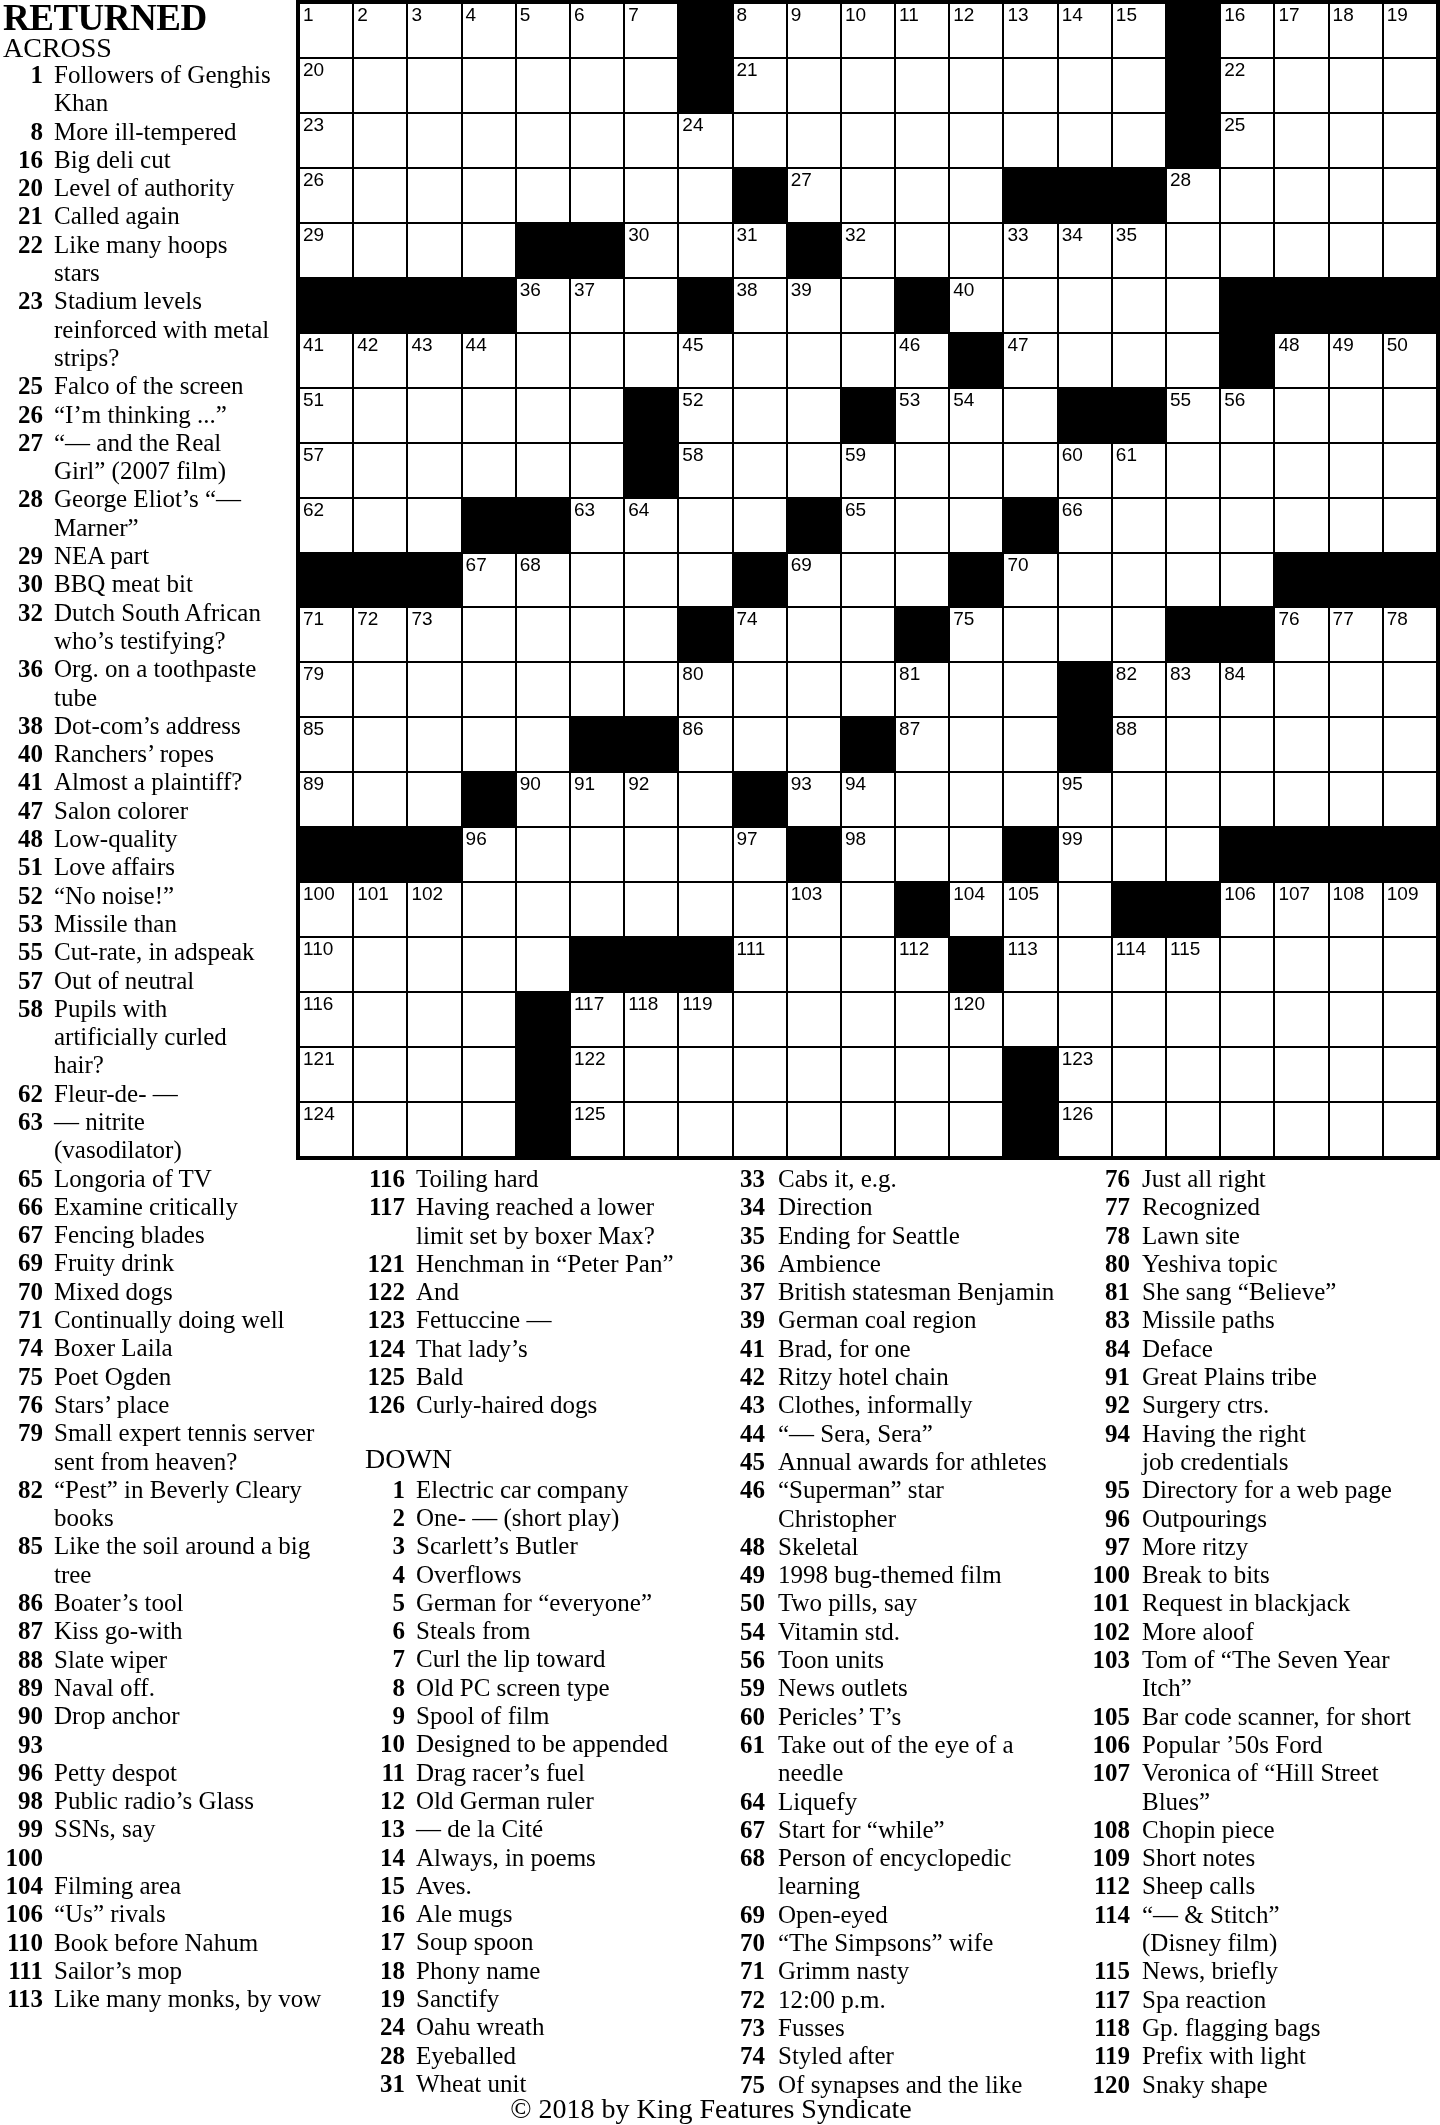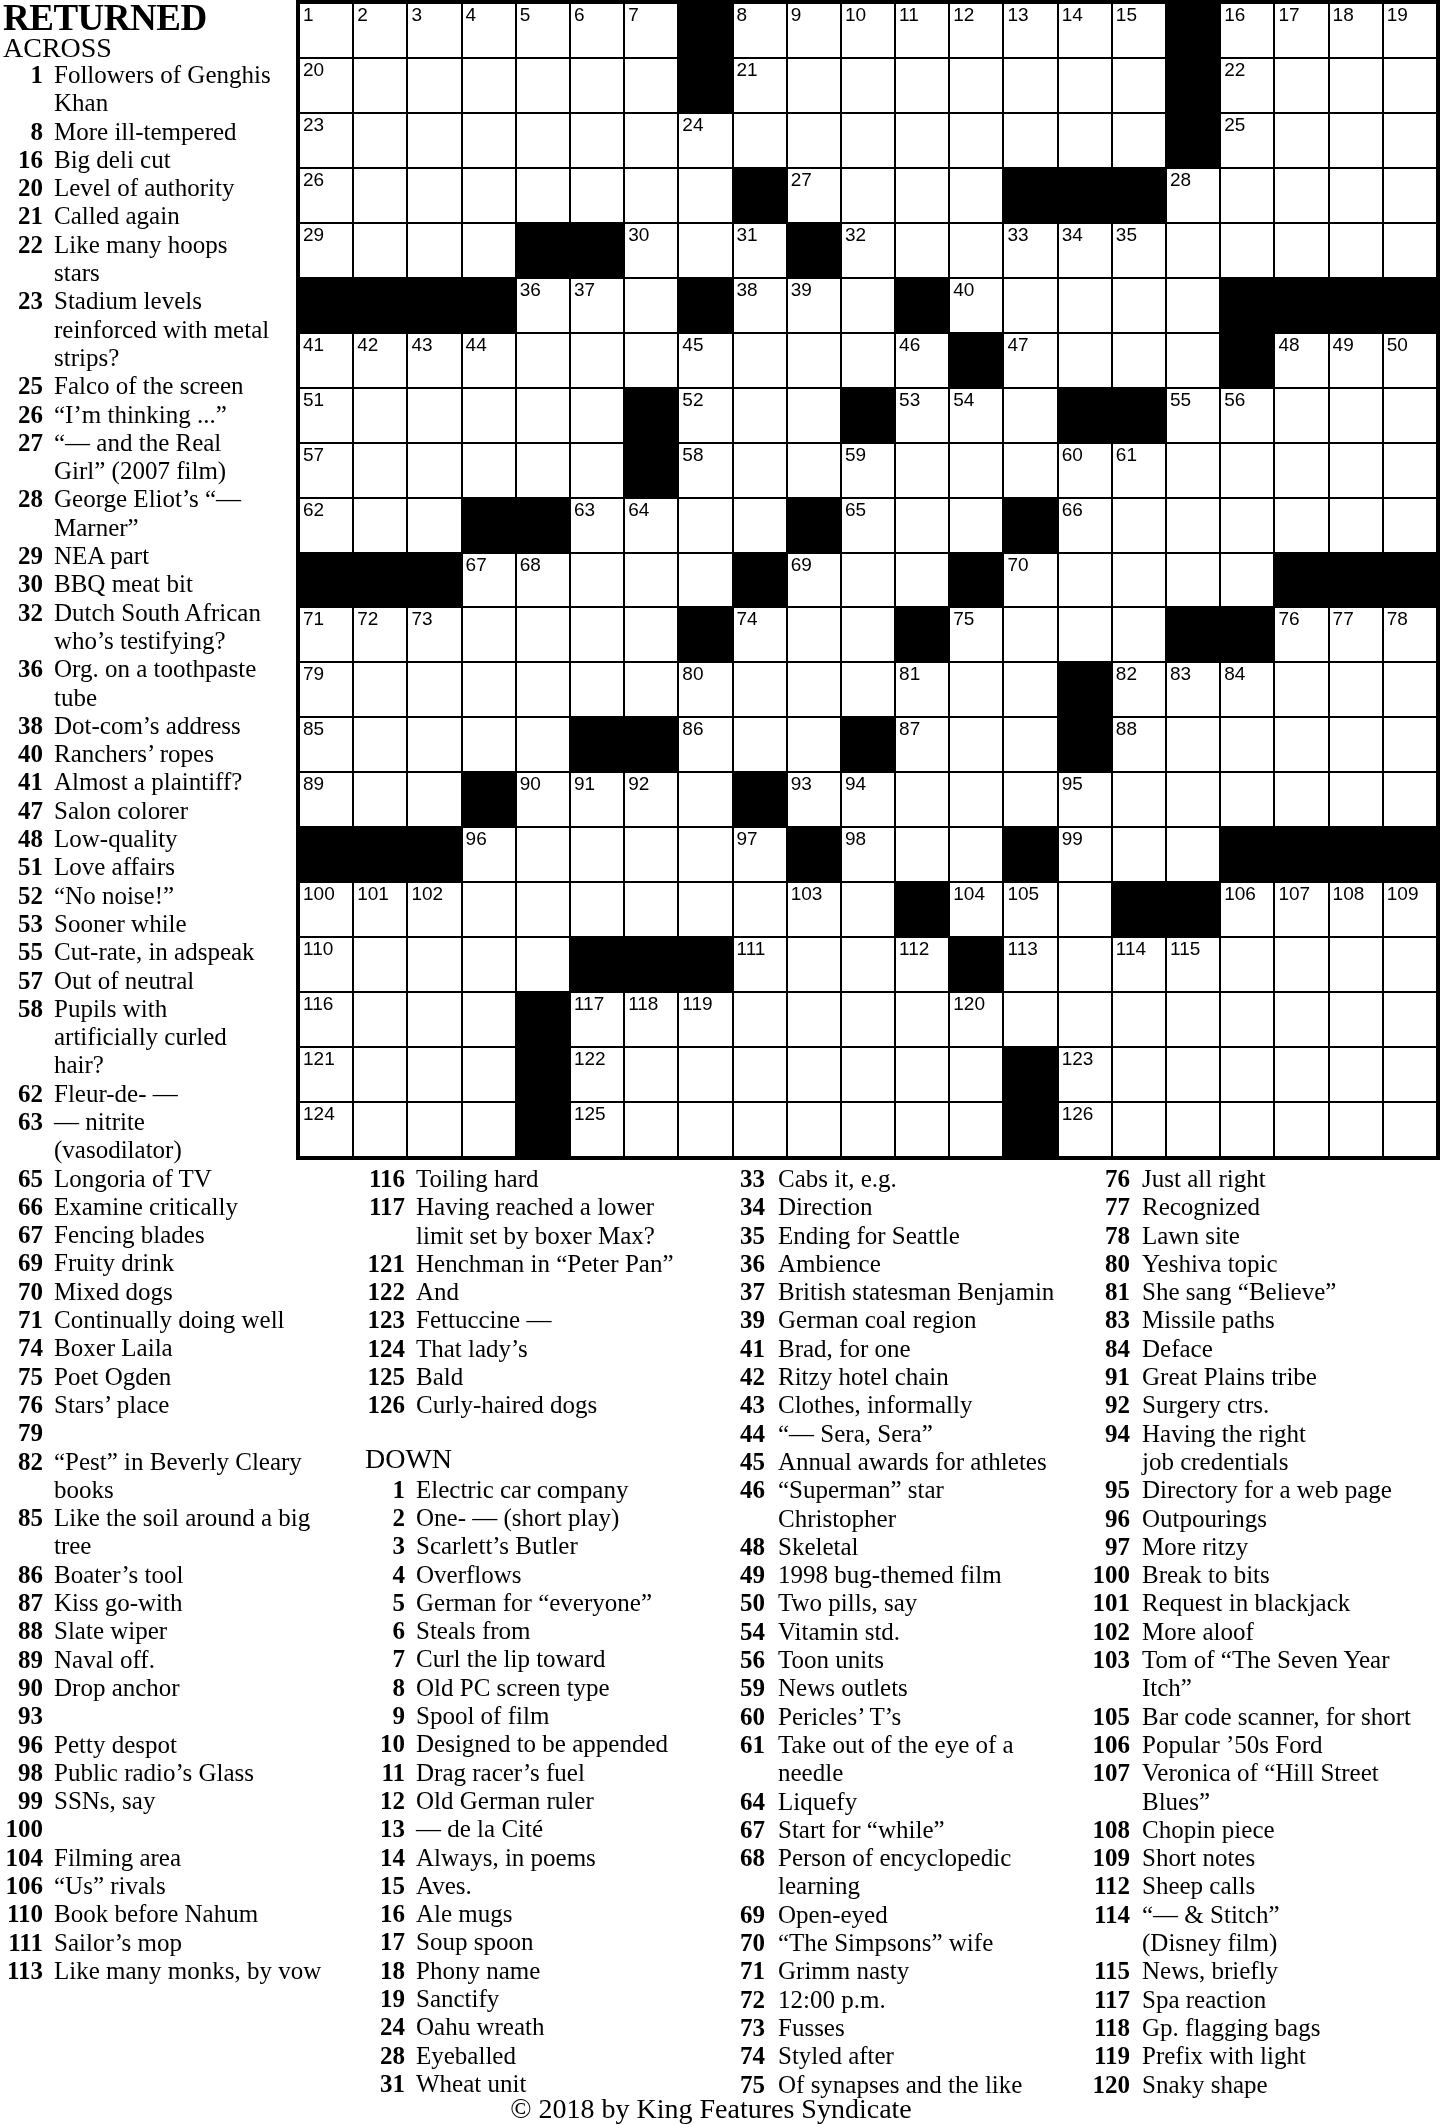--- a/index.html
+++ b/index.html
@@ -135,21 +135,21 @@
         <div class="clue">
           <span class="cnum">51</span>
           <span class="ctext">Love affairs</span>
         </div>
         <div class="clue">
           <span class="cnum">52</span>
           <span class="ctext">“No noise!”</span>
         </div>
         <div class="clue">
           <span class="cnum">53</span>
-          <span class="ctext">Sooner while</span>
+          <span class="ctext">Missile than</span>
         </div>
         <div class="clue">
           <span class="cnum">55</span>
           <span class="ctext">Cut-rate, in adspeak</span>
         </div>
         <div class="clue">
           <span class="cnum">57</span>
           <span class="ctext">Out of neutral</span>
         </div>
         <div class="clue">
@@ -198,20 +198,22 @@
         <div class="clue">
           <span class="cnum">75</span>
           <span class="ctext">Poet Ogden</span>
         </div>
         <div class="clue">
           <span class="cnum">76</span>
           <span class="ctext">Stars’ place</span>
         </div>
         <div class="clue">
           <span class="cnum">79</span>
+          <span class="ctext">Small expert tennis server
+sent from heaven?</span>
         </div>
         <div class="clue">
           <span class="cnum">82</span>
           <span class="ctext">“Pest” in Beverly Cleary
 books</span>
         </div>
         <div class="clue">
           <span class="cnum">85</span>
           <span class="ctext">Like the soil around a big
 tree</span>

